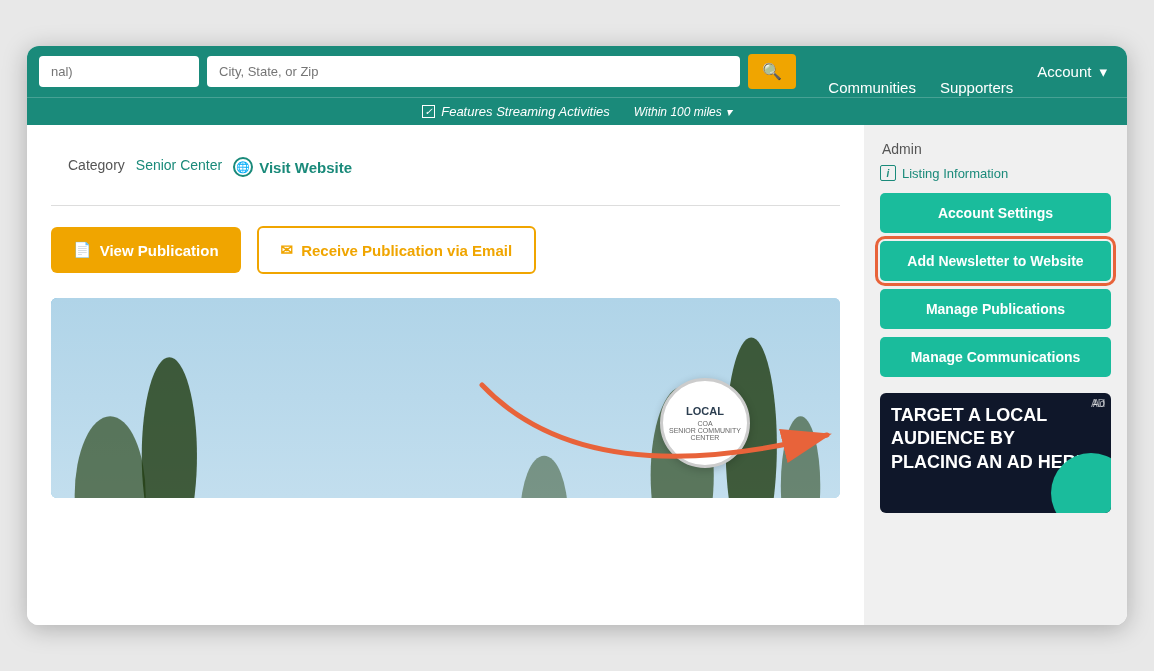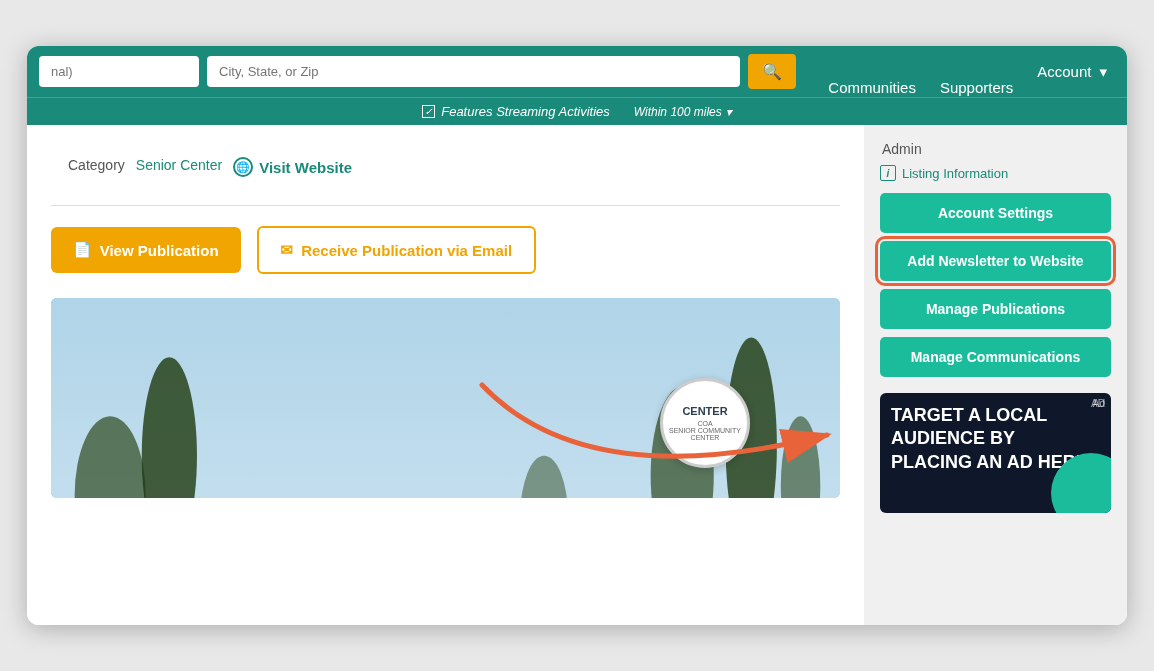--- a/index.html
+++ b/index.html
@@ -444,21 +444,21 @@
             <rect y="160" width="400" height="40" fill="#6b8e5a" opacity="0.4"></rect>
 
             <ellipse cx="30" cy="100" rx="18" ry="40" fill="#2d4a1e" opacity="0.7"></ellipse>
             <ellipse cx="60" cy="80" rx="14" ry="50" fill="#1e3a0e" opacity="0.8"></ellipse>
             <ellipse cx="320" cy="90" rx="16" ry="45" fill="#2d4a1e" opacity="0.7"></ellipse>
             <ellipse cx="355" cy="75" rx="13" ry="55" fill="#1e3a0e" opacity="0.8"></ellipse>
             <ellipse cx="380" cy="95" rx="10" ry="35" fill="#2d4a1e" opacity="0.6"></ellipse>
             <ellipse cx="250" cy="110" rx="12" ry="30" fill="#2d4a1e" opacity="0.5"></ellipse>
           </svg>
           <div class="weston-badge">
-            <div class="weston-badge-inner">CENTER</div>
+            <div class="weston-badge-inner">LOCAL</div>
             <div class="weston-badge-sub">COA<br>SENIOR COMMUNITY CENTER</div>
           </div>
         </div>
       </div>
 
       <div class="sidebar">
         <div class="admin-panel">
           <div class="admin-title">Admin</div>
           <a href="#" class="listing-info-link">
             <span class="info-icon">i</span>

